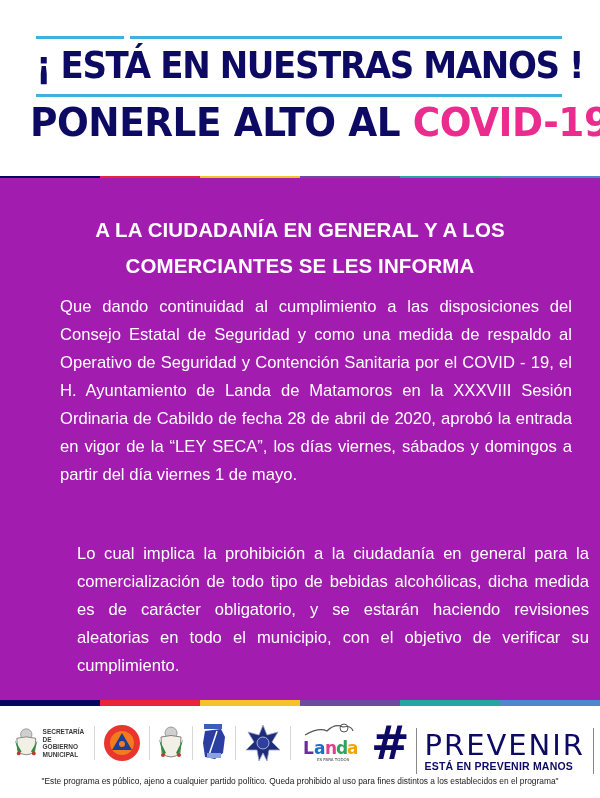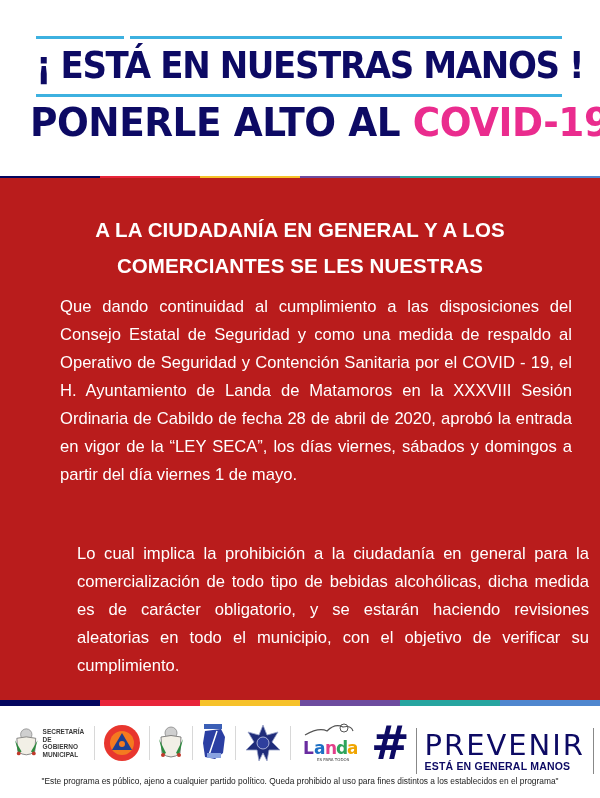--- a/index.html
+++ b/index.html
@@ -19,21 +19,21 @@
     position:absolute; left:30px; top:100px; width:560px; white-space:nowrap;
     font-family:"DejaVu Sans", sans-serif; font-weight:bold; font-size:39px;
     color:#0d0a64; letter-spacing:-0.5px; line-height:46px;
     transform:scaleX(0.96); transform-origin:left center;
   }
   .line2 .pink { color:#ea2c8e; }
 
   .stripe { position:absolute; left:0; width:600px; height:5px; display:flex; }
   .stripe span { flex:1; height:100%; }
 
-  .panel { position:absolute; left:0; top:178px; width:600px; height:526px; background:#b91c1c; }
+  .panel { position:absolute; left:0; top:178px; width:600px; height:526px; background:#a21caf; }
   .panel-title {
     position:absolute; left:0; top:34px; width:600px; text-align:center;
     color:#fff; font-weight:bold; font-size:20.5px; line-height:36px; letter-spacing:0.1px;
   }
   .para {
     position:absolute; left:60px; width:512px; color:#fff; font-size:16.6px;
     line-height:28px; text-align:justify; text-align-last:left;
   }
   .para.p1 { top:115px; }
   .para.p2 { top:362px;margin-left:17px; }
@@ -74,21 +74,21 @@
     <span style="background:#e8253a"></span>
     <span style="background:#f6c22a"></span>
     <span style="background:#6d4c9f"></span>
     <span style="background:#27a5a0"></span>
     <span style="background:#4f87cf"></span>
 </div>
 
 <div class="panel">
   <div class="panel-title">
     <div>A LA CIUDADANÍA EN GENERAL Y A LOS</div>
-    <div>COMERCIANTES SE LES NUESTRAS</div>
+    <div>COMERCIANTES SE LES INFORMA</div>
   </div>
   <p class="para p1">Que dando continuidad al cumplimiento a las disposiciones del Consejo Estatal de Seguridad y como una medida de respaldo al Operativo de Seguridad y Contención Sanitaria por el COVID - 19, el H. Ayuntamiento de Landa de Matamoros en la XXXVIII Sesión Ordinaria de Cabildo de fecha 28 de abril de 2020, aprobó la entrada en vigor de la “LEY SECA”, los días viernes, sábados y domingos a partir del día viernes 1 de mayo.</p>
   <p class="para p2">Lo cual implica la prohibición a la ciudadanía en general para la comercialización de todo tipo de bebidas alcohólicas, dicha medida es de carácter obligatorio, y se estarán haciendo revisiones aleatorias en todo el municipio, con el objetivo de verificar su cumplimiento.</p>
 </div>
 
 <div class="stripe" style="top:700px;height:6px;">
   <span style="background:#04065f"></span>
     <span style="background:#e8253a"></span>
     <span style="background:#f6c22a"></span>
     <span style="background:#6d4c9f"></span>
@@ -162,18 +162,18 @@
         <text x="37" y="33" font-family="DejaVu Sans, sans-serif" font-weight="bold" font-size="17" fill="#2ea55c">d</text>
         <text x="48" y="33" font-family="DejaVu Sans, sans-serif" font-weight="bold" font-size="17" fill="#f0a500">a</text>
         <text x="18" y="40" font-family="DejaVu Sans, sans-serif" font-size="4" fill="#333">ES PARA TODOS</text>
       </svg>
     </div>
 
     <div class="prevenir">
       <span class="hash">#</span>
       <div class="prev-box">
         <div class="prev-word">PREVENIR</div>
-        <div class="prev-sub">ESTÁ EN GENERAL MANOS</div>
+        <div class="prev-sub">ESTÁ EN PREVENIR MANOS</div>
       </div>
     </div>
   </div>
   <div class="disclaimer">"Este programa es público, ajeno a cualquier partido político. Queda prohibido al uso para fines distintos a los establecidos en el programa"</div>
 </div>
 
 </body></html>

